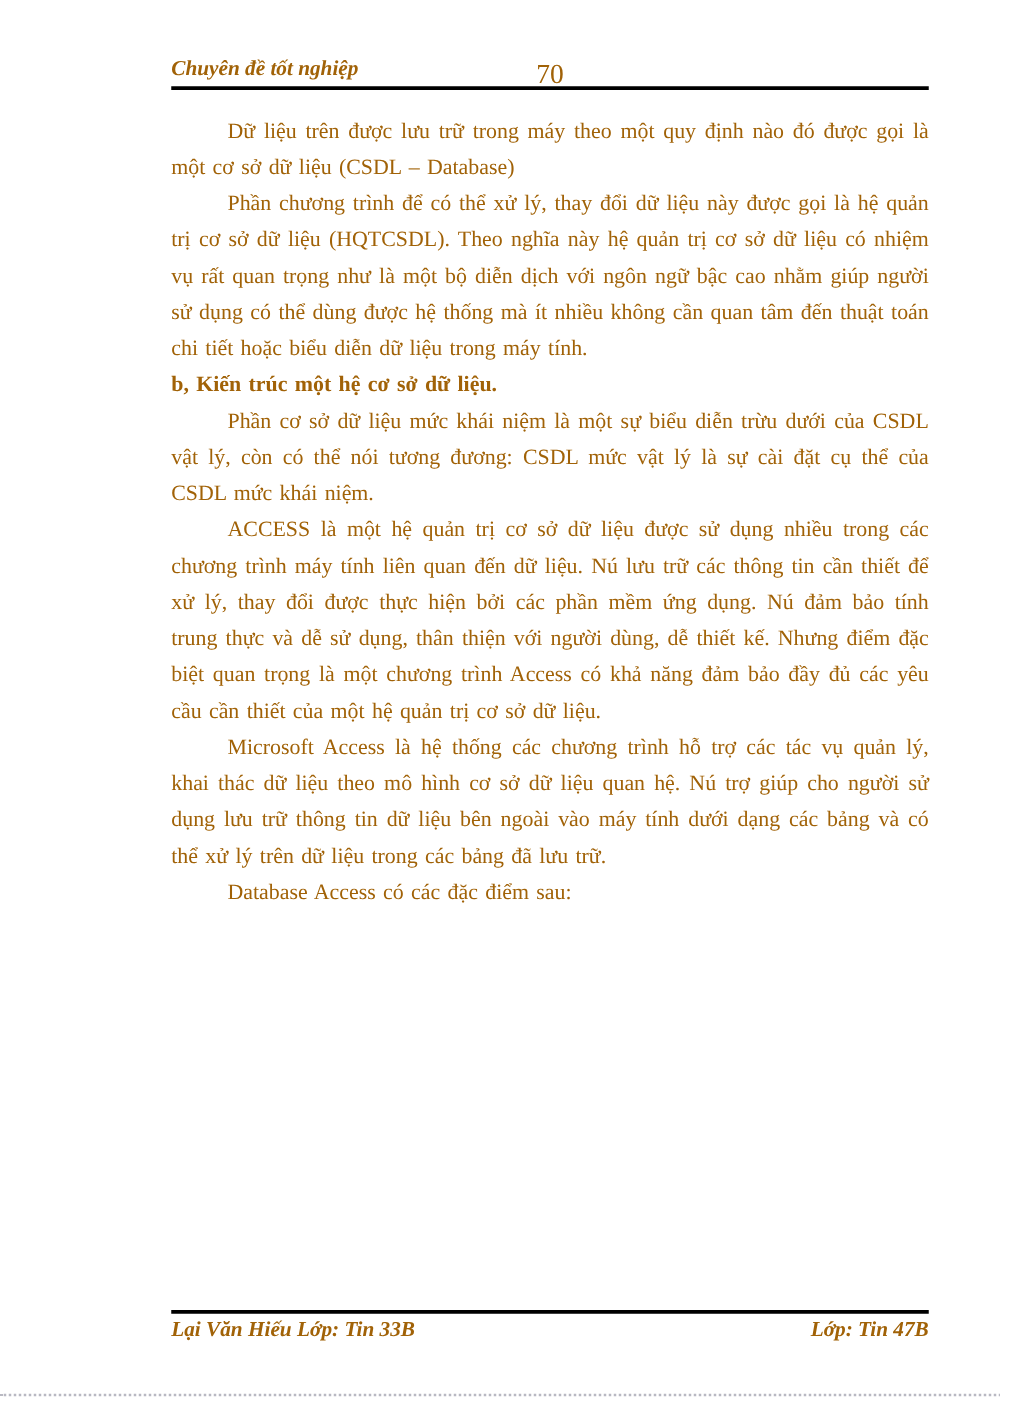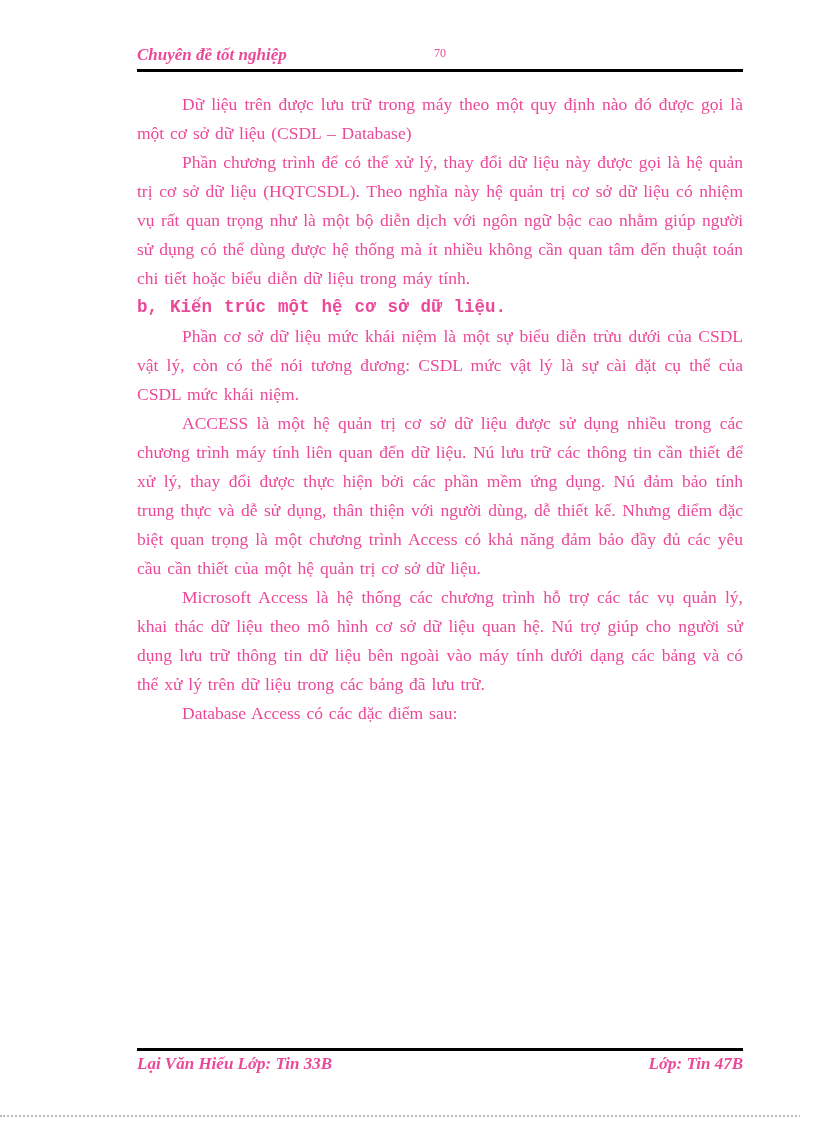--- a/index.html
+++ b/index.html
@@ -3,21 +3,21 @@
 <meta charset="utf-8">
 <style>
   * { box-sizing: border-box; }
   html, body { margin: 0; padding: 0; background: #ffffff; }
 
   .page {
     position: relative;
     width: 800px;
     height: 1123px;
     background: #ffffff;
-    color: #ec4899;
+    color: #a16207;
     font-family: "Liberation Serif", "DejaVu Serif", serif;
     overflow: hidden;
   }
 
   
   .header {
     position: absolute;
     left: 137px;
     top: 45px;
     width: 606px;
@@ -31,21 +31,21 @@
     font-weight: bold;
     font-style: italic;
     white-space: nowrap;
   }
   .header-page {
     position: absolute;
     left: 0;
     right: 0;
     top: 1px;
     text-align: center;
-    font-size: 12px;
+    font-size: 22px;
   }
   .rule {
     position: absolute;
     left: 137px;
     width: 606px;
     height: 0;
     border-top: 3px solid #000000;
   }
   .header-rule { top: 69px; }
 
@@ -55,21 +55,21 @@
     left: 137px;
     top: 90px;
     width: 606px;
     font-size: 17.5px;
     line-height: 29px;
     text-align: justify;
     word-spacing: 1.5px;
   }
   .body-text p { margin: 0; }
   p.indent { text-indent: 45px; }
-  p.heading { font-weight: bold; text-indent: 0; font-family: Liberation Mono, monospace; }
+  p.heading { font-weight: bold; text-indent: 0; }
 
   
   .footer-rule { top: 1048px; }
   .footer {
     position: absolute;
     left: 137px;
     top: 1054px;
     width: 606px;
     display: flex;
     justify-content: space-between;

